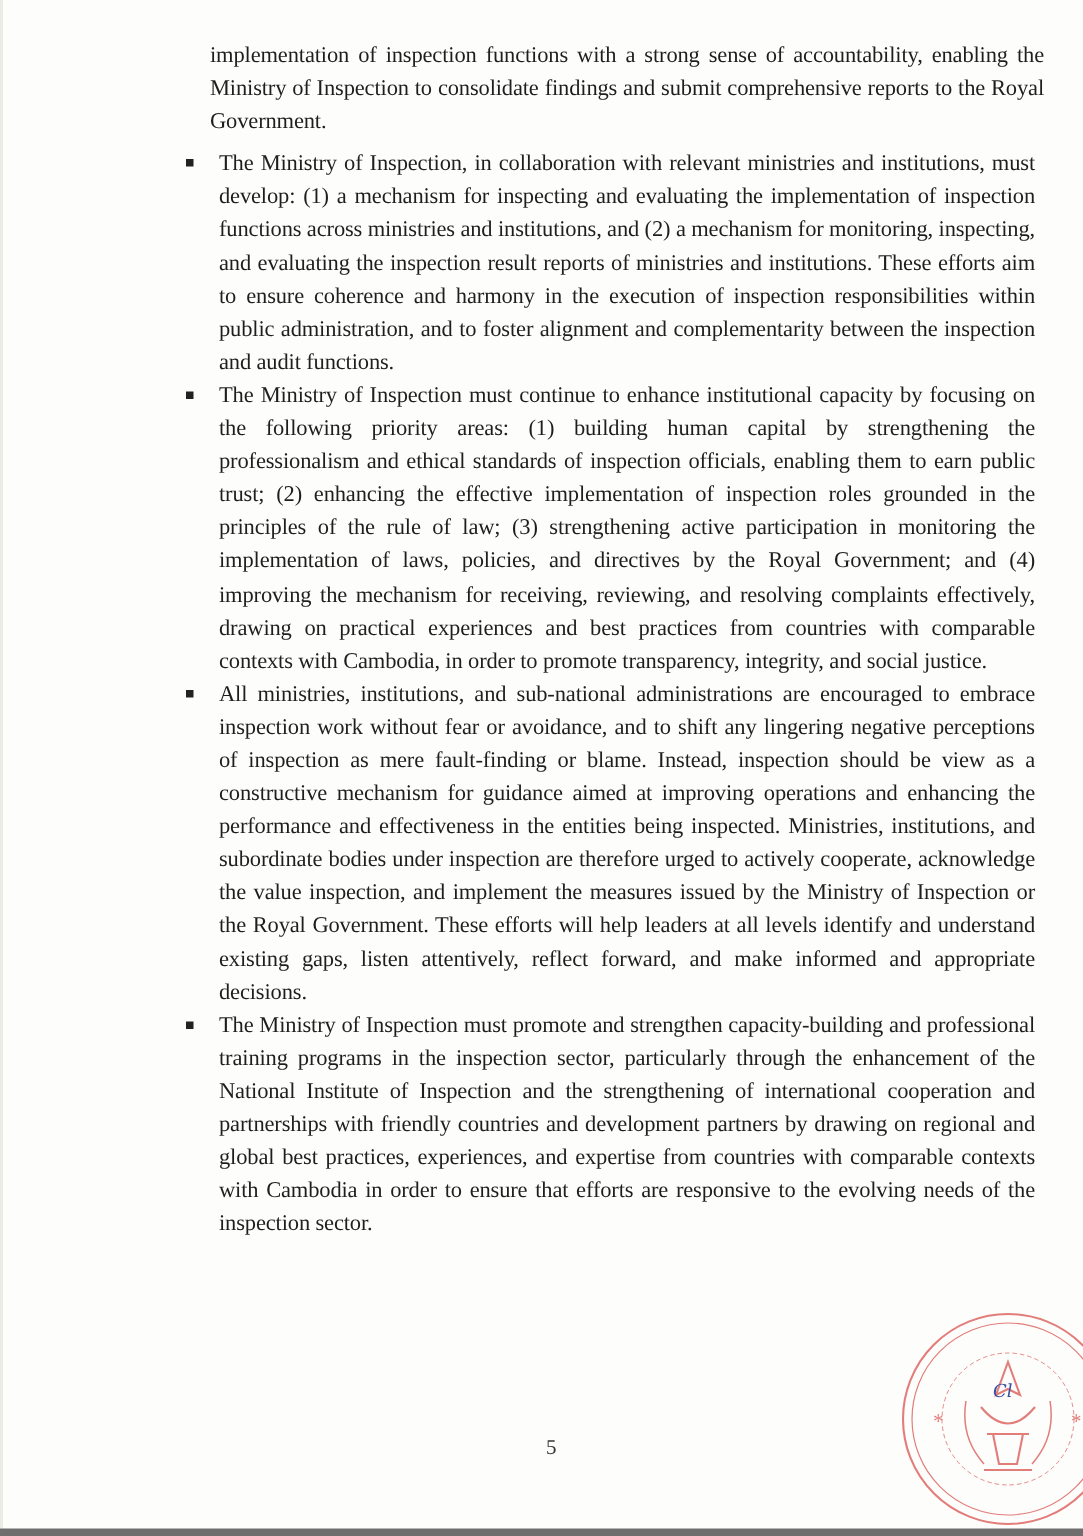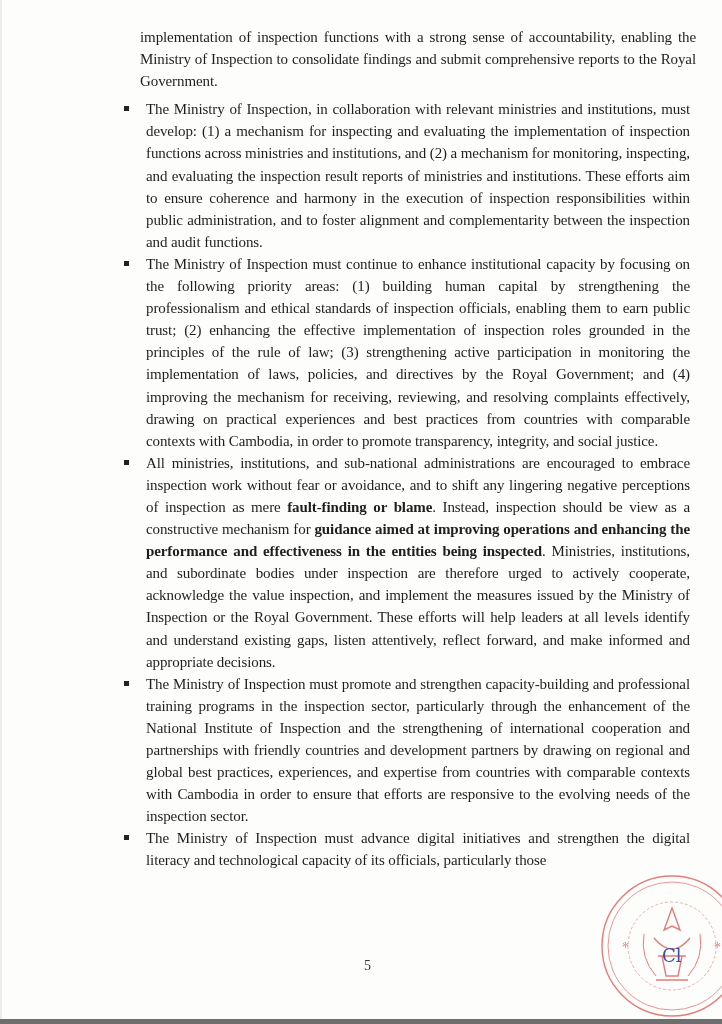--- a/index.html
+++ b/index.html
@@ -23,33 +23,33 @@
     font-size: 15px; line-height: 22.1px;
     text-align: justify; letter-spacing: -0.1px;
   }
   .para { margin: 0; }
   ul.bullets { list-style: none; margin: 6px; padding: 0; }
   ul.bullets li { position: relative; margin: 0; }
   .bullet-mark {
     position: absolute; left: -22px; top: 8px;
     width: 5px; height: 5px; background: #222;
   }
-  b { font-weight: bold; }
+  b { font-weight: normal; }
   .page-number {
     position: absolute; left: 362px; top: 958px;
     font-size: 14px; color: #333;
   }
   .stamp {
     position: absolute; left: 590px; top: 868px; width: 136px; height: 150px;
     opacity: 0.75;
   }
   .signature {
     position: absolute; left: 660px; top: 920px;
-    font-family: "DejaVu Serif", serif; 
-    color: #3a4fa0; font-size: 18px; margin-top: 25px;
+    font-family: "DejaVu Serif", serif; font-style: italic;
+    color: #3a4fa0; font-size: 12px;
   }
 </style>
 </head>
 <body>
 
 <div class="page">
   <div class="content">
     <p class="para">implementation of inspection functions with a strong sense of accountability, enabling the Ministry of Inspection to consolidate findings and submit comprehensive reports to the Royal Government.</p>
     <ul class="bullets">
       <li>
@@ -61,24 +61,20 @@
         <span>The Ministry of Inspection must continue to enhance institutional capacity by focusing on the following priority areas: (1) building human capital by strengthening the professionalism and ethical standards of inspection officials, enabling them to earn public trust; (2) enhancing the effective implementation of inspection roles grounded in the principles of the rule of law; (3) strengthening active participation in monitoring the implementation of laws, policies, and directives by the Royal Government; and (4) improving the mechanism for receiving, reviewing, and resolving complaints effectively, drawing on practical experiences and best practices from countries with comparable contexts with Cambodia, in order to promote transparency, integrity, and social justice.</span>
       </li>
       <li>
         <span class="bullet-mark"></span>
         <span>All ministries, institutions, and sub-national administrations are encouraged to embrace inspection work without fear or avoidance, and to shift any lingering negative perceptions of inspection as mere </span><b>fault-finding or blame</b><span>. Instead, inspection should be view as a constructive mechanism for </span><b>guidance aimed at improving operations and enhancing the performance and effectiveness in the entities being inspected</b><span>. Ministries, institutions, and subordinate bodies under inspection are therefore urged to actively cooperate, acknowledge the value inspection, and implement the measures issued by the Ministry of Inspection or the Royal Government. These efforts will help leaders at all levels identify and understand existing gaps, listen attentively, reflect forward, and make informed and appropriate decisions.</span>
       </li>
       <li>
         <span class="bullet-mark"></span>
         <span>The Ministry of Inspection must promote and strengthen capacity-building and professional training programs in the inspection sector, particularly through the enhancement of the National Institute of Inspection and the strengthening of international cooperation and partnerships with friendly countries and development partners by drawing on regional and global best practices, experiences, and expertise from countries with comparable contexts with Cambodia in order to ensure that efforts are responsive to the evolving needs of the inspection sector.</span>
       </li>
-      <li>
-        <span class="bullet-mark"></span>
-        <span>The Ministry of Inspection must advance digital initiatives and strengthen the digital literacy and technological capacity of its officials, particularly those</span>
-      </li>
     </ul>
   </div>
 
   <div class="page-number">5</div>
 
   <svg class="stamp" viewBox="0 0 136 150">
     <g fill="none" stroke="#d9534f" stroke-width="1.4">
       <circle cx="80" cy="78" r="70"></circle>
       <circle cx="80" cy="78" r="64" stroke-width="0.8"></circle>
       <circle cx="80" cy="78" r="44" stroke-width="0.6" stroke-dasharray="3 2"></circle>

